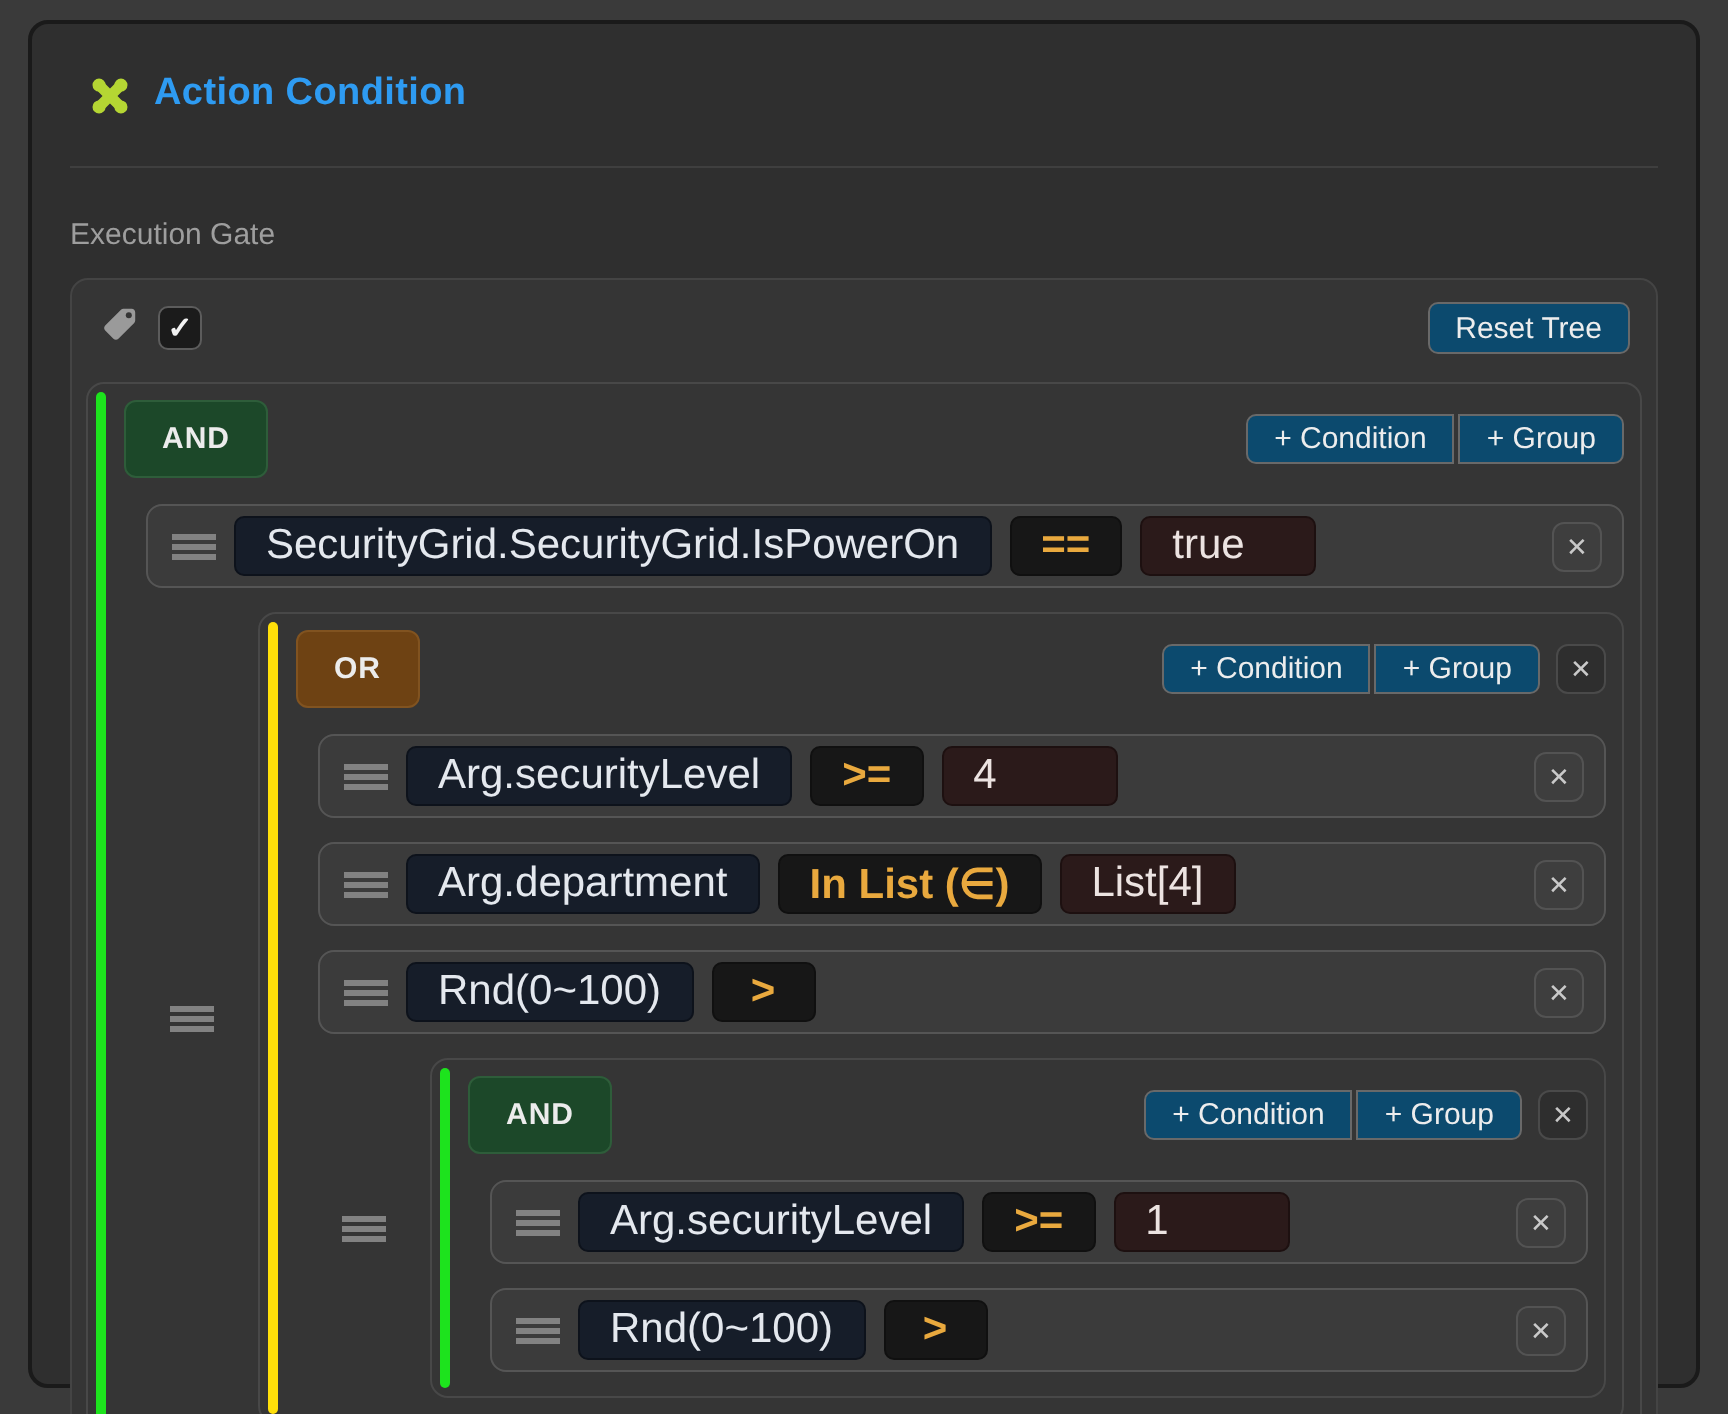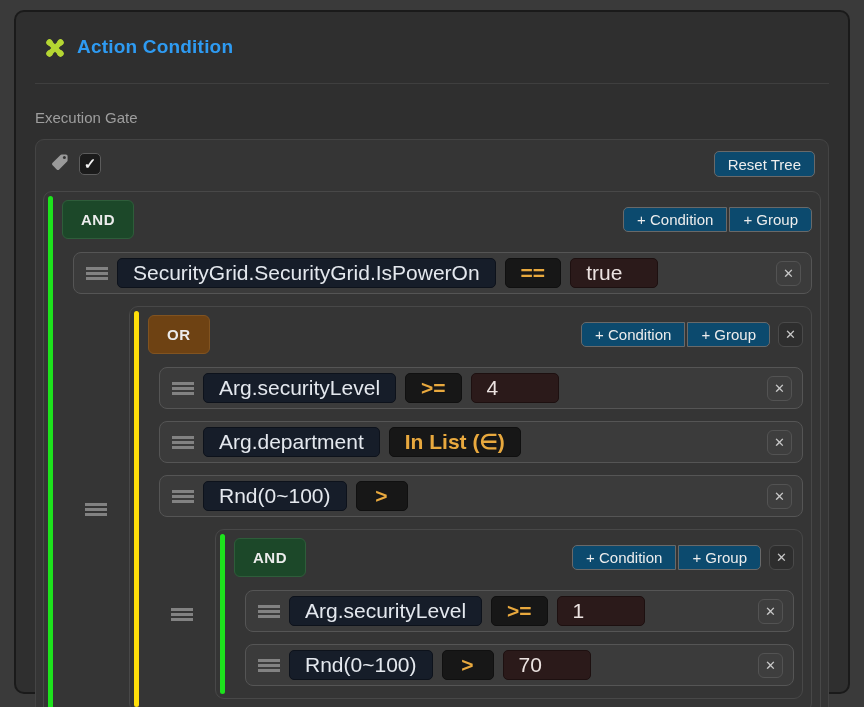--- a/index.html
+++ b/index.html
@@ -135,20 +135,21 @@
                 <span class="pill left">Arg.securityLevel</span>
                 <span class="pill op">&gt;=</span>
                 <span class="pill val">4</span>
                 <button class="close push-right">✕</button>
               </div>
 
               <div class="crow">
                 <span class="handle"></span>
                 <span class="pill left">Arg.department</span>
                 <span class="pill op">In List (∈)</span>
+                <span class="pill val">List[4]</span>
                 <button class="close push-right">✕</button>
               </div>
 
               <div class="crow">
                 <span class="handle"></span>
                 <span class="pill left">Rnd(0~100)</span>
                 <span class="pill op">&gt;</span>
                 <button class="close push-right">✕</button>
               </div>
 
@@ -170,21 +171,20 @@
                       <span class="handle"></span>
                       <span class="pill left">Arg.securityLevel</span>
                       <span class="pill op">&gt;=</span>
                       <span class="pill val">1</span>
                       <button class="close push-right">✕</button>
                     </div>
                     <div class="crow">
                       <span class="handle"></span>
                       <span class="pill left">Rnd(0~100)</span>
                       <span class="pill op">&gt;</span>
-                      <span class="pill val">70</span>
                       <button class="close push-right">✕</button>
                     </div>
                   </div>
                 </div>
               </div>
 
             </div>
           </div>
         </div>
 

